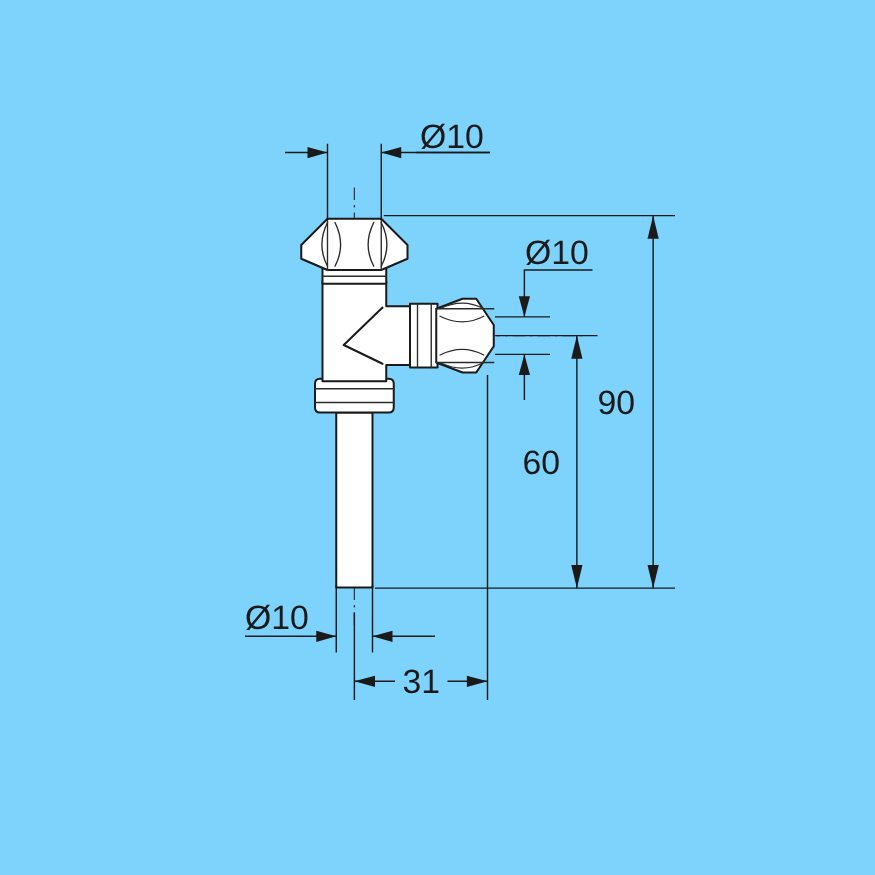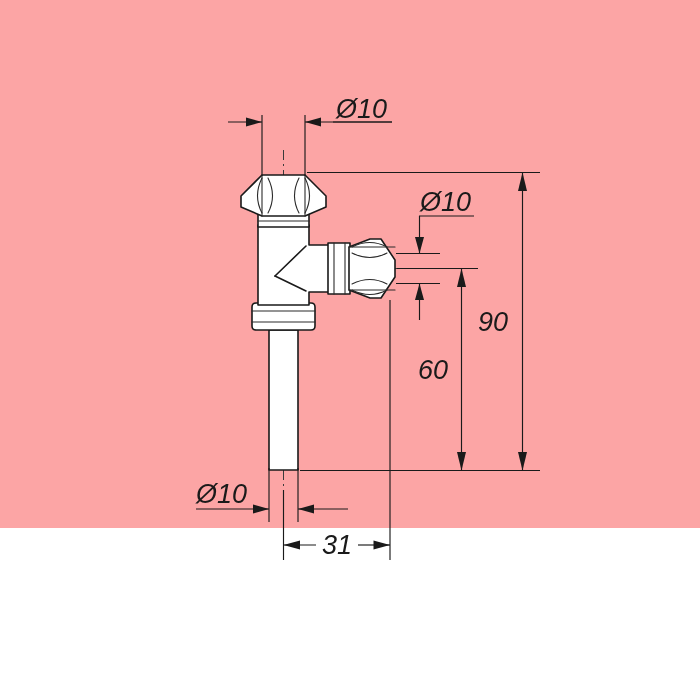--- a/index.html
+++ b/index.html
@@ -10,23 +10,22 @@
   }
   body {
     width: 700px;
     height: 700px;
     font-family: "Liberation Sans", sans-serif;
     overflow: hidden;
   }
   #drawing-root {
     position: relative;
     width: 700px;
-    height: 528px;
-    background: #fca5a5;
-    font-style: italic;
+    height: 700px;
+    background: #7dd3fc;
   }
   svg#tech-drawing {
     display: block;
     width: 700px;
     height: 700px;
   }
   .part-line {
     fill: none;
     stroke: #1a1a1a;
     stroke-width: 1.6;

